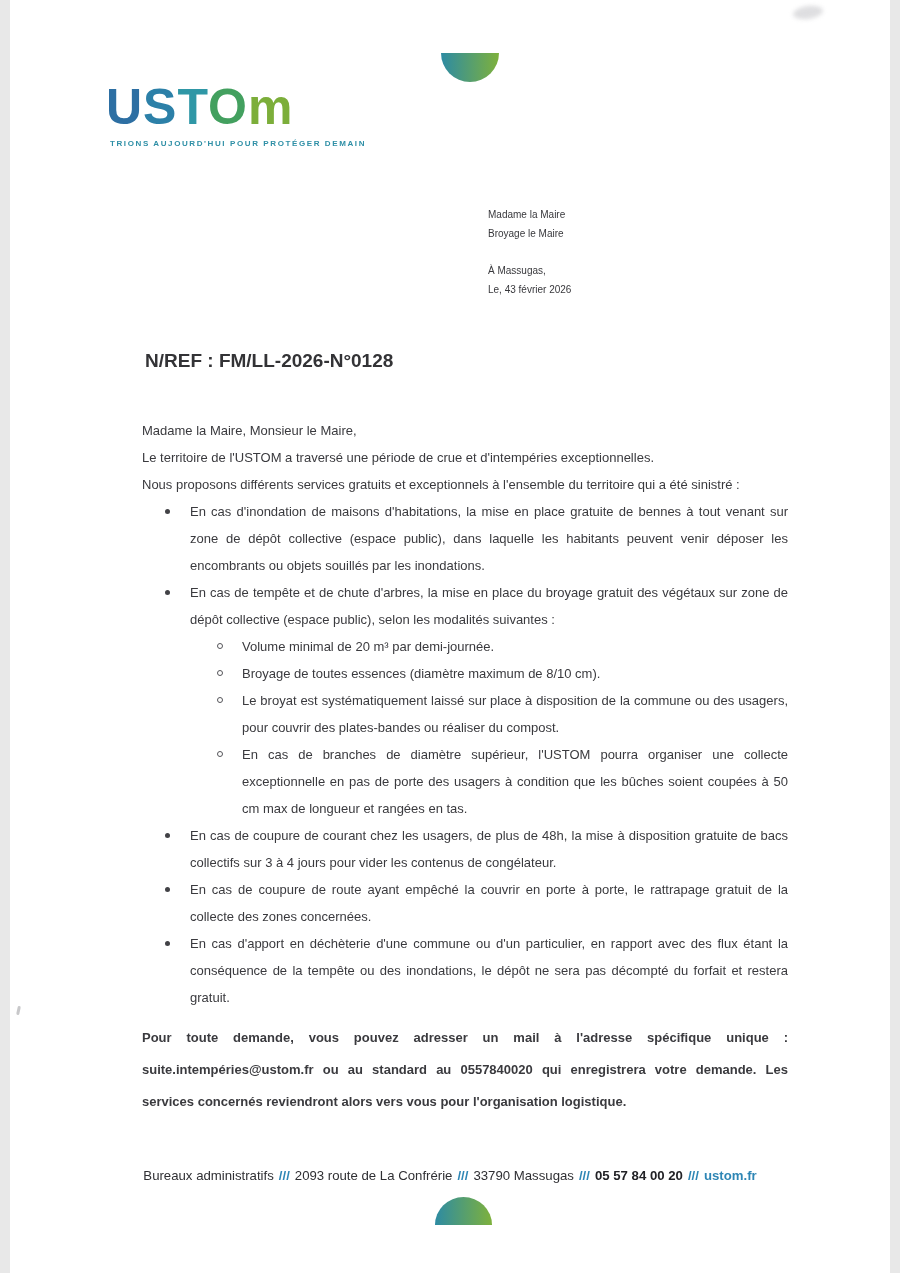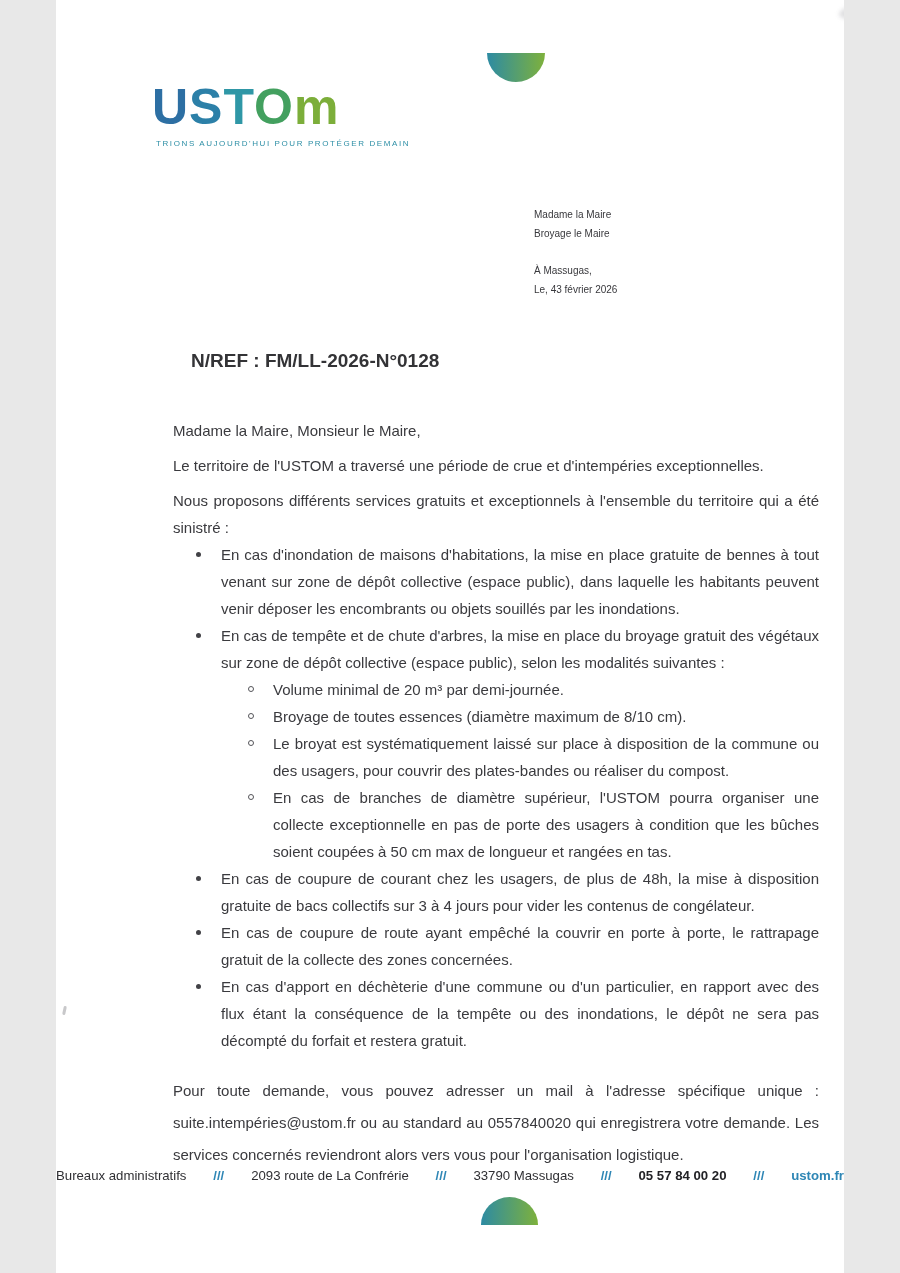--- a/index.html
+++ b/index.html
@@ -1,21 +1,21 @@
 <!DOCTYPE html>
 <html lang="fr" style="--accent-blue: #2e86b5; --body-text: #3a3a3e; --teal: #2d8ba3; --green: #7eb13c; --logo-u: #2d6fa3; --logo-s: #2c80a8; --logo-t: #2f97a6; --logo-o: #43a05f; --logo-m: #7cae3a; --tagline-teal: #2e8fa6;"><head>
 <meta charset="utf-8">
 <style>
   * { margin: 0; padding: 0; box-sizing: border-box; }
   html, body { background: #e8e8e8; }
   body { font-family: "Liberation Sans", sans-serif; }
 
   .page {
     position: relative;
-    width: 788px;
+    width: 880px;
     height: 1273px;
     margin: 0 auto;
     background: #ffffff;
     overflow: hidden;
     color: var(--body-text, #3a3a3e);
   }
 
   
   .artifact-tr {
     position: absolute; left: 783px; top: 6px;
@@ -50,60 +50,60 @@
   .logo-word {
     font-size: 50px; font-weight: 700; letter-spacing: 1px; line-height: 1;
   }
   .logo-word .lc0 { color: var(--logo-u, #2d6fa3); }
   .logo-word .lc1 { color: var(--logo-s, #2c80a8); }
   .logo-word .lc2 { color: var(--logo-t, #2f97a6); }
   .logo-word .lc3 { color: var(--logo-o, #43a05f); }
   .logo-word .lc4 { color: var(--logo-m, #7cae3a); }
   .logo-tagline {
     margin-top: 7px; margin-left: 4px;
-    font-size: 8px; font-weight: 400; letter-spacing: 1.6px;
+    font-size: 8px; font-weight: 700; letter-spacing: 1.6px;
     color: var(--tagline-teal, #2e8fa6);
     white-space: nowrap;
   }
 
   
   .recipient {
     position: absolute; left: 478px; top: 205px;
     font-size: 10px; line-height: 19px; color: #38383c;
   }
   .recipient .gap { height: 18px; }
 
   
   .refblock {
     position: absolute; left: 135px; top: 349px;
     font-size: 19px; font-weight: 700; line-height: 23px; color: #333336;
   }
 
   
   .letter-body {
-    position: absolute; left: 117px; top: 417px; width: 646px;
-    font-size: 15px; line-height: 27px;
+    position: absolute; left: 132px; top: 417px; width: 646px;
+    font-size: 13px; line-height: 27px;
   }
   .letter-body p { text-align: justify; }
   .letter-body .salutation { text-align: left; }
-  .letter-body .intro { margin-top: 8px; }
+  .letter-body .intro { }
   .bullet { position: relative; text-align: justify; }
   .bullet.lvl1 { padding-left: 48px; }
   .bullet.lvl2 { padding-left: 100px; }
   .bullet .marker {
     position: absolute; top: 11px; width: 5px; height: 5px; border-radius: 50%;
   }
   .bullet.lvl1 .marker { left: 23px; background: #424246; }
   .bullet.lvl2 .marker { left: 75px; background: transparent; border: 1.2px solid #55555a; width: 6px; height: 6px; top: 10px; }
-  .closing { margin-top: 21px; line-height: 32px; }
+  .closing { margin-top: 11px; line-height: 32px; font-weight: bold; }
 
   
   .footer {
     position: absolute; left: 0; top: 1168px; width: 100%;
-    display: flex; justify-content: space-between; align-items: baseline; gap: 5px;
+    display: flex; justify-content: center; align-items: baseline; gap: 5px;
     font-size: 13.2px; color: #2f2f33; white-space: nowrap;
   }
   .footer .sep { color: var(--accent-blue, #2e86b5); font-weight: 700; }
   .footer .phone { font-weight: 700; color: #222226; }
   .footer .site { color: var(--accent-blue, #2e86b5); font-weight: 700; }
 </style>
 </head>
 <body>
 
 <div class="page">

